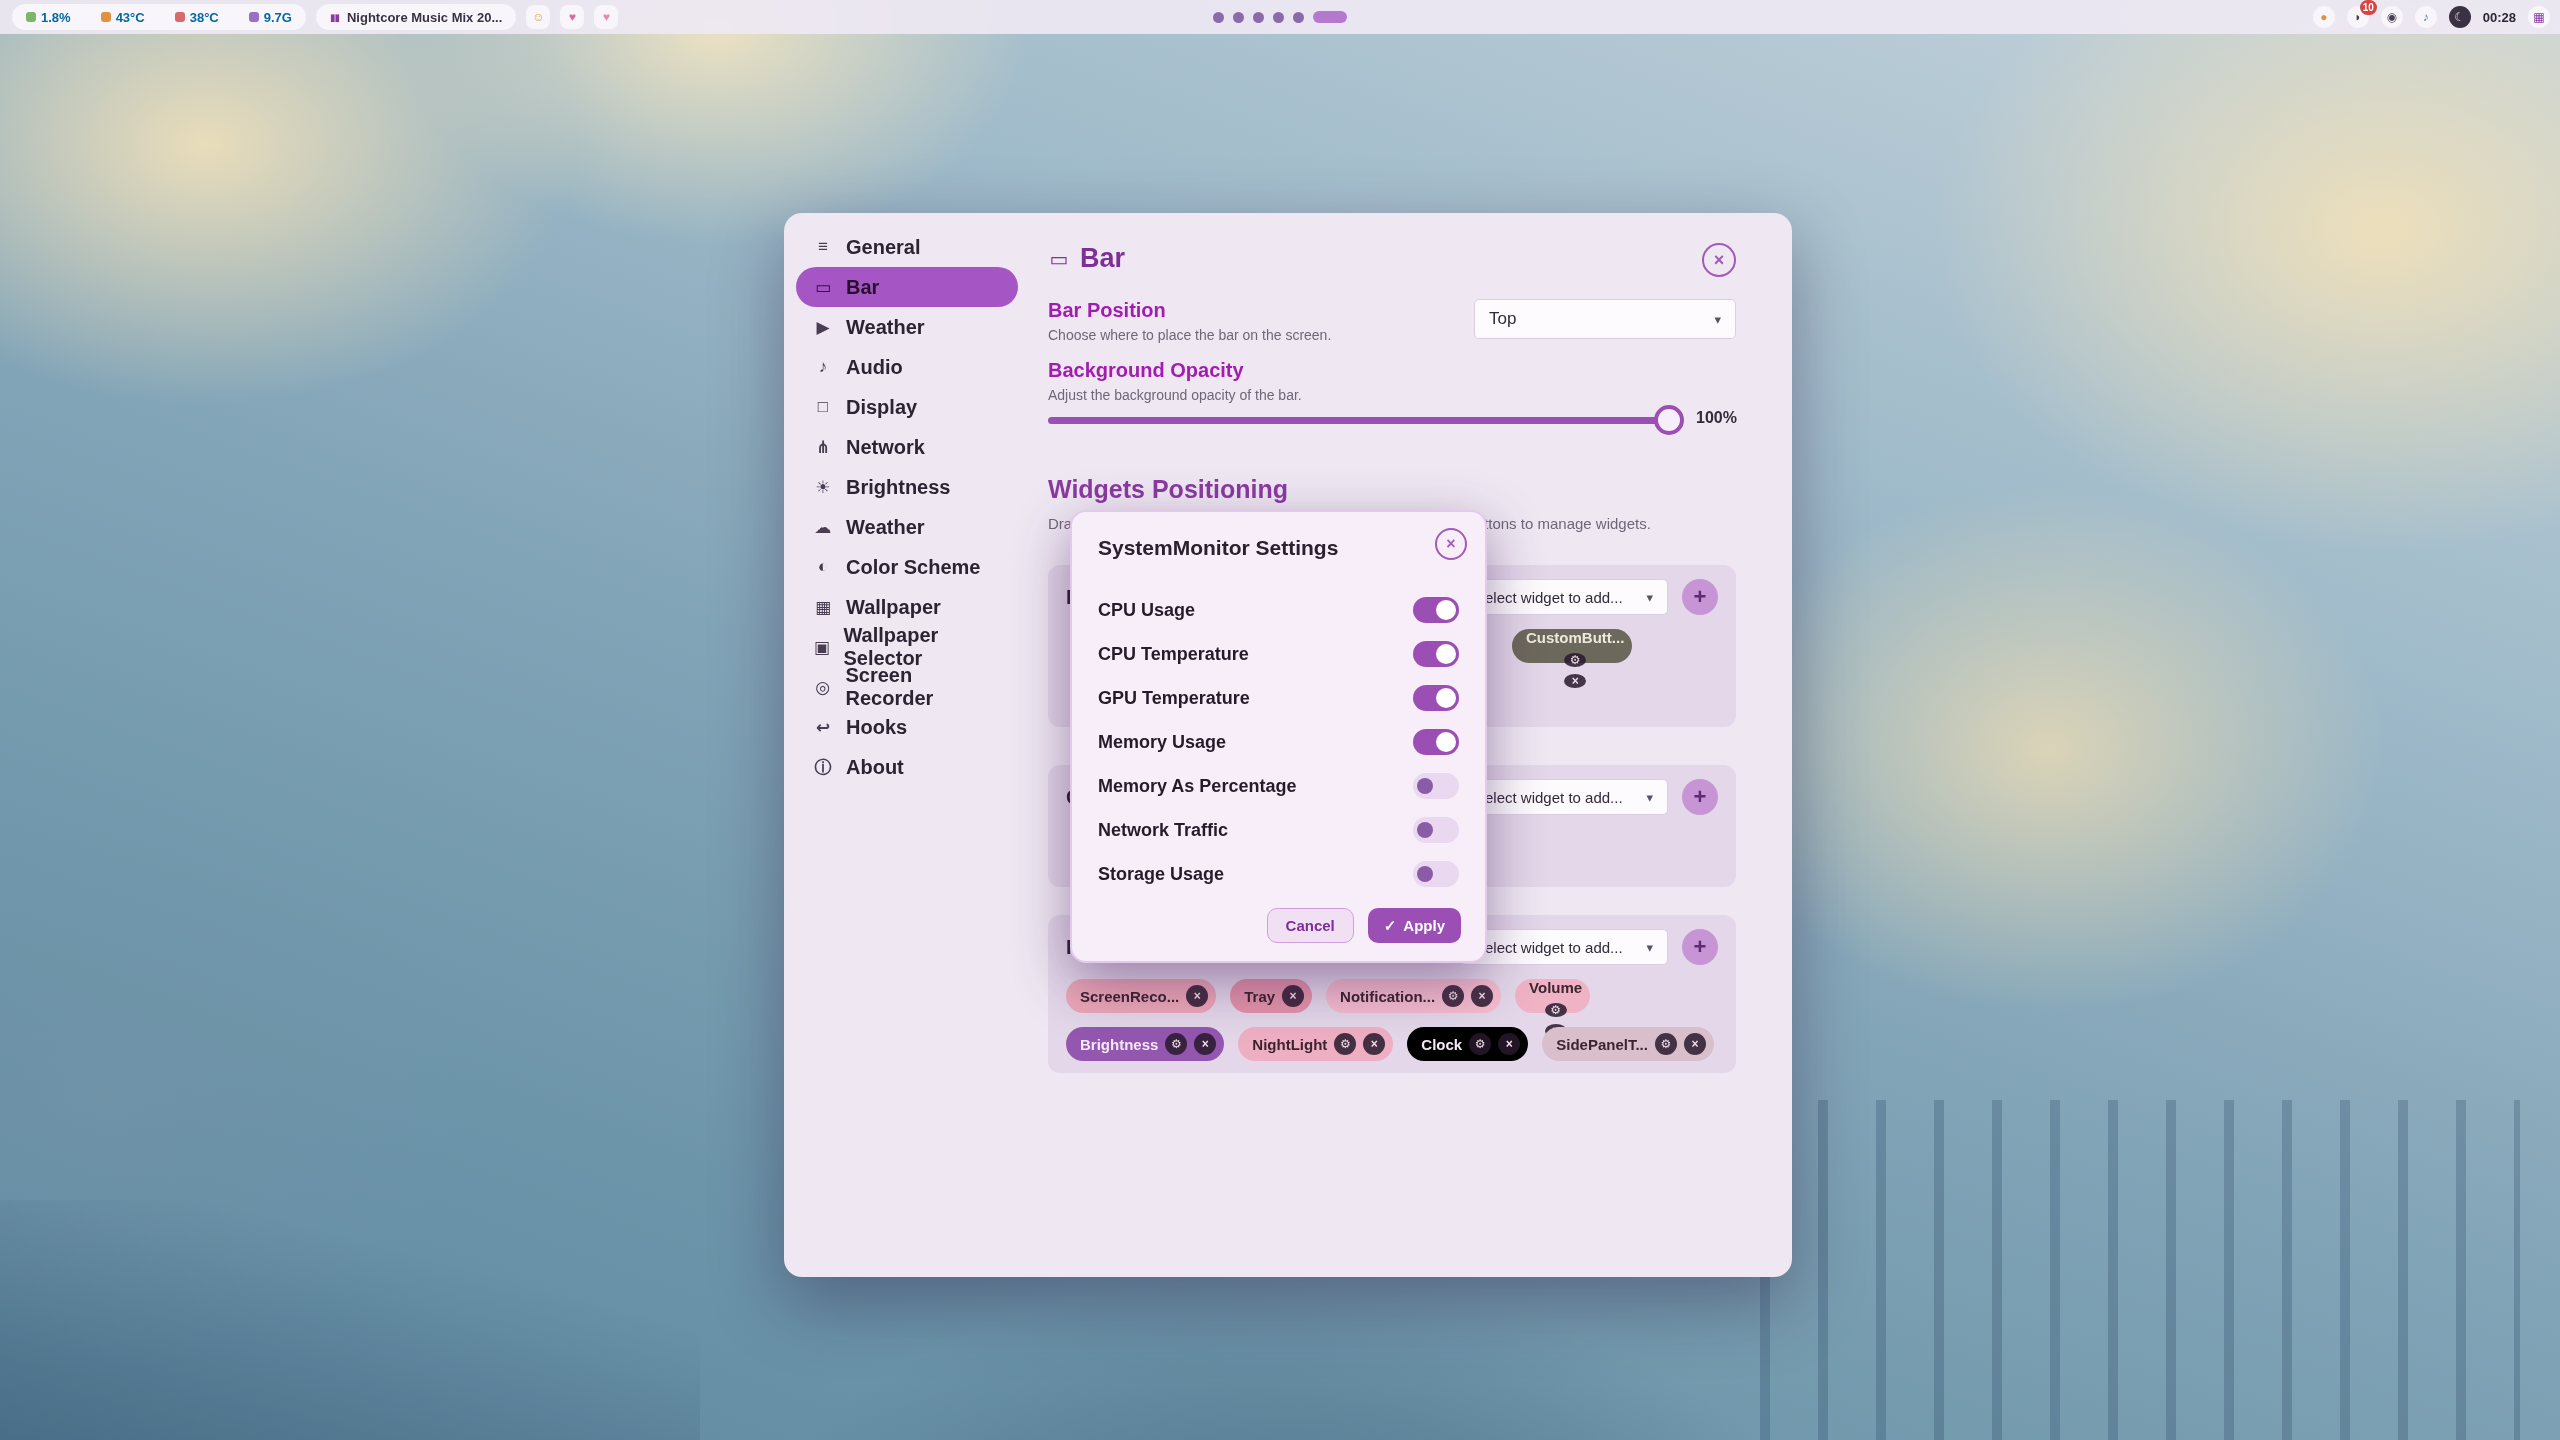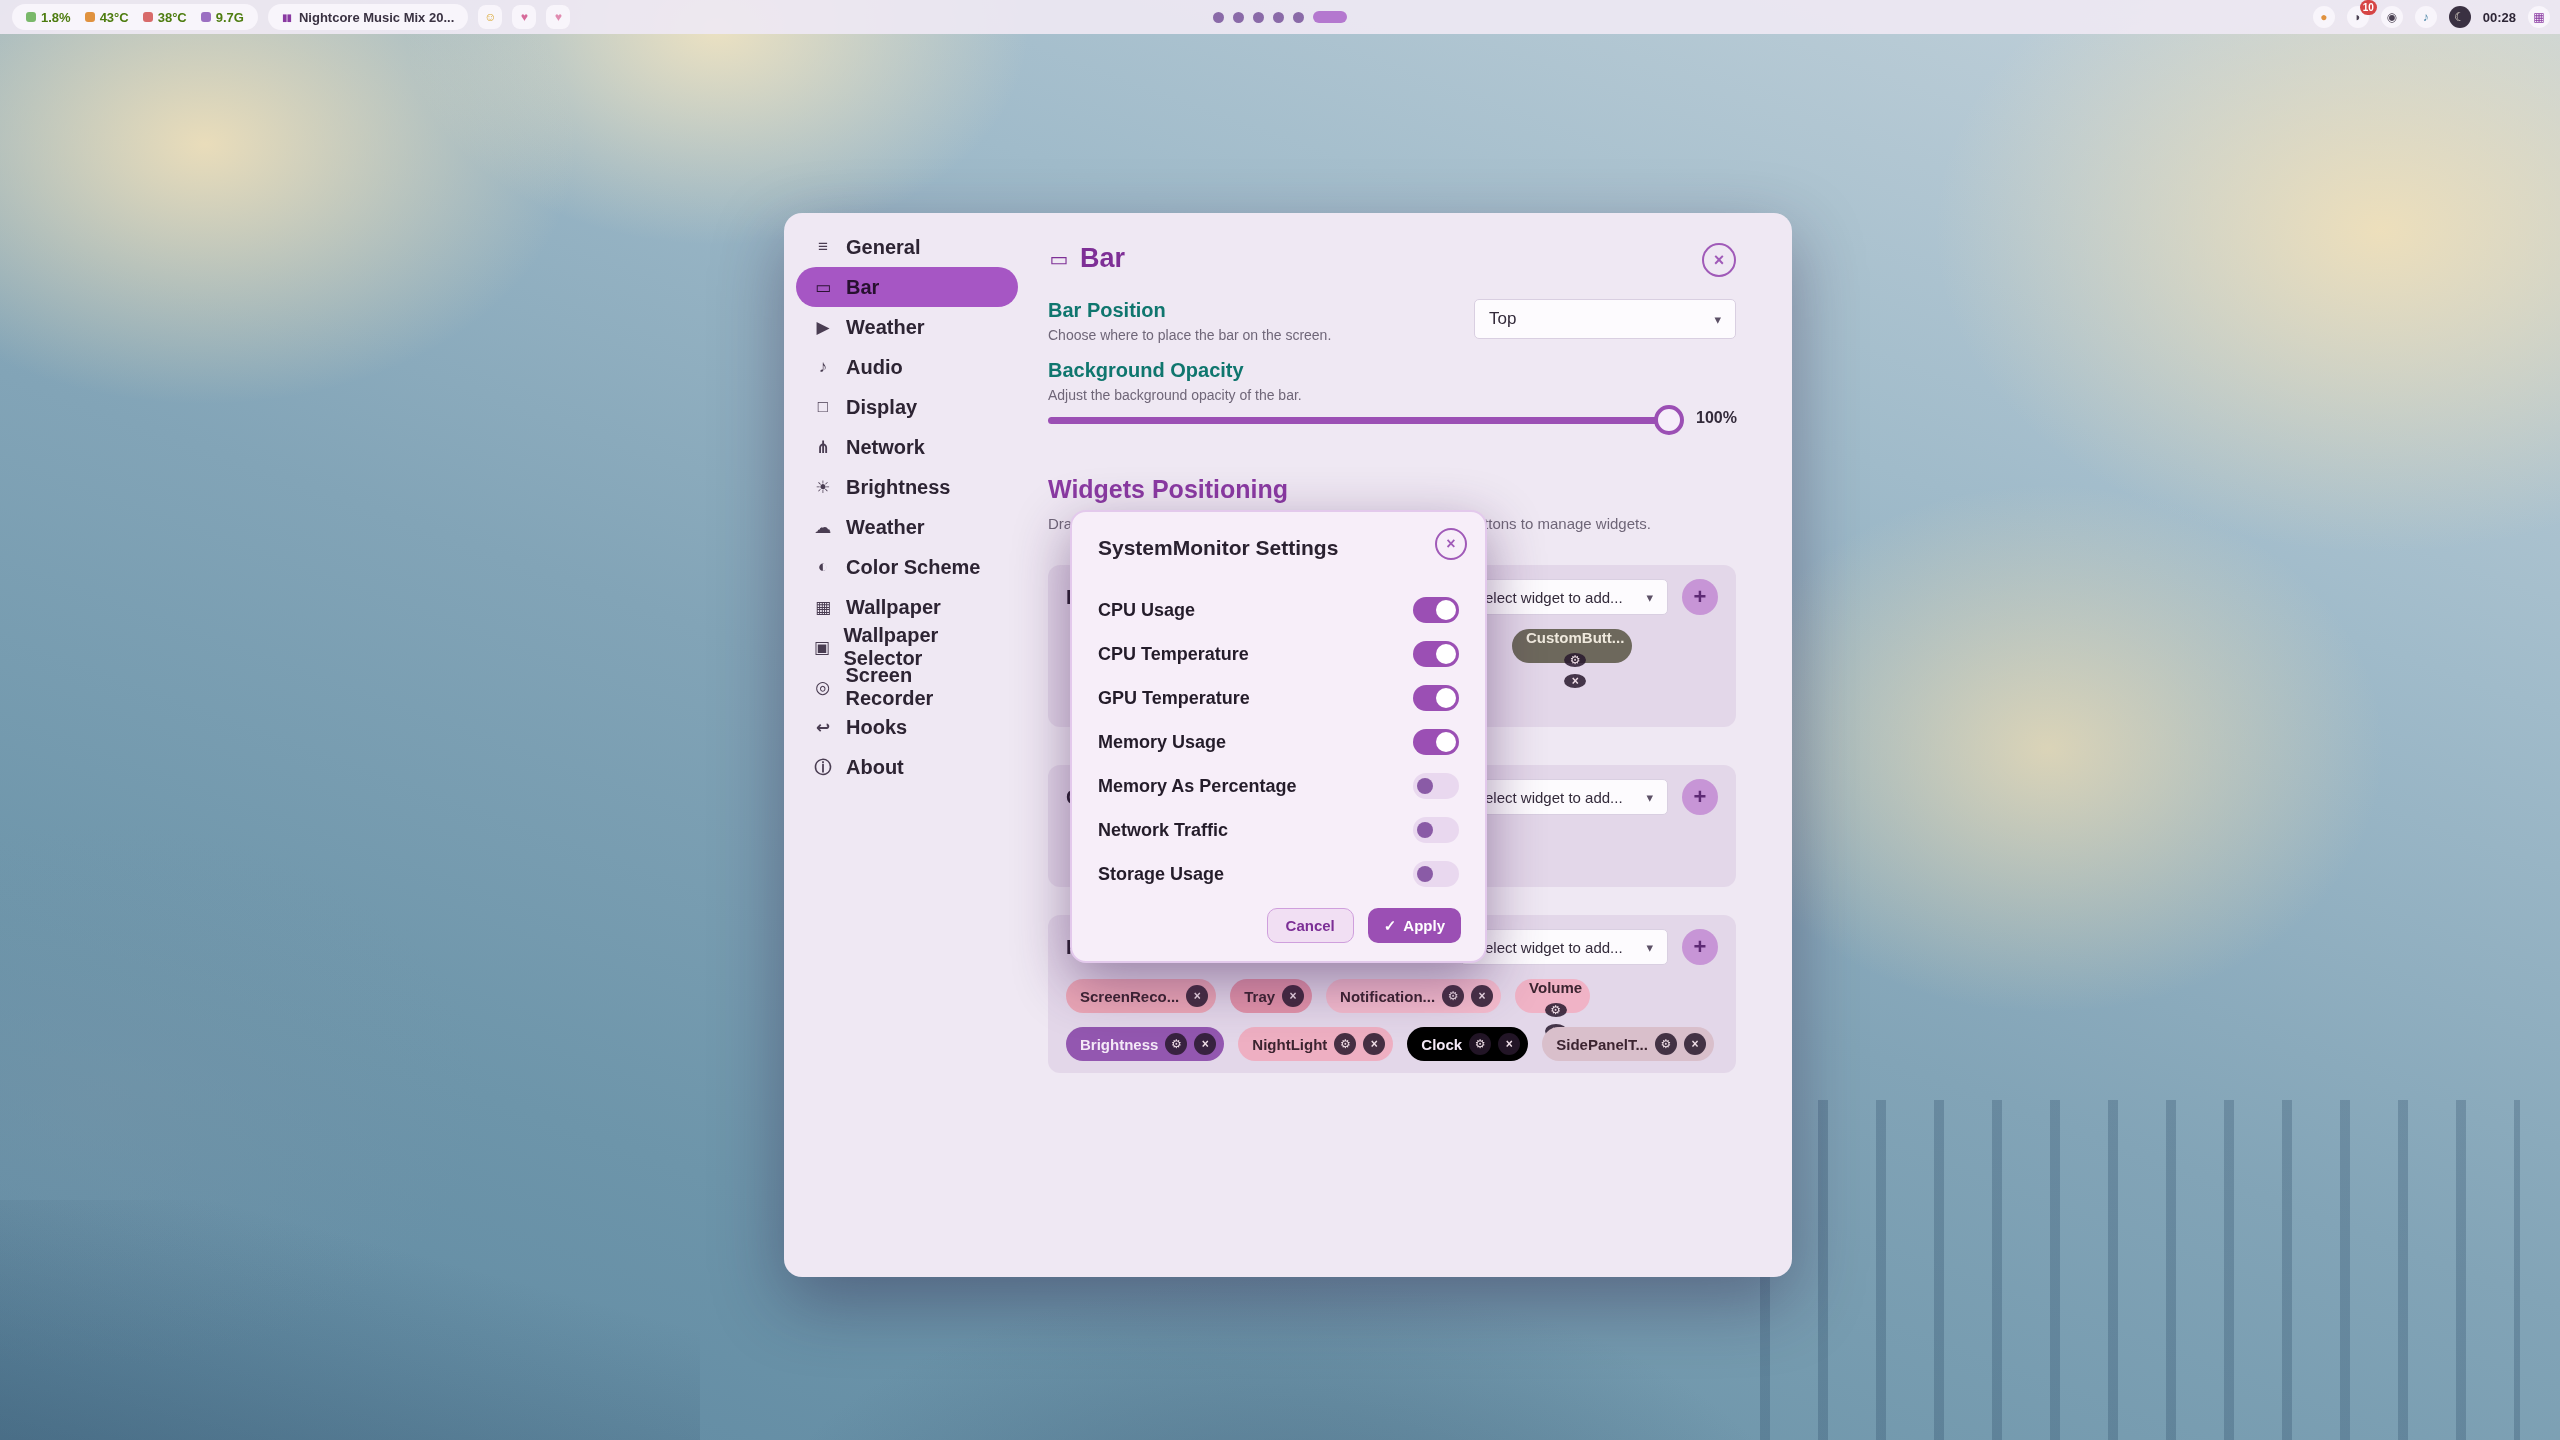--- a/index.html
+++ b/index.html
@@ -19,22 +19,22 @@
   }
   .railing { position:absolute; right:40px; bottom:0; width:760px; height:340px; opacity:.45;
     background:repeating-linear-gradient(90deg, rgba(28,58,88,.55) 0 10px, transparent 10px 58px); }
   .stairs { position:absolute; left:0; bottom:0; width:700px; height:240px; opacity:.5;
     background:linear-gradient(15deg, rgba(30,55,80,.65), transparent 70%); }
 
   
   .topbar { position:absolute; left:0; top:0; width:2560px; height:34px;
     background:rgba(238,232,243,.92); display:flex; align-items:center; z-index:40; }
   .tb-left { display:flex; align-items:center; gap:10px; margin-left:12px; }
-  .tb-pill { display:flex; align-items:center; gap:14px; background:rgba(250,246,252,.9);
-    border-radius:14px; padding:3px 14px; height:26px; font-size:13px; color:#4d7c0f; }
+  .tb-pill { display:flex; align-items:center; gap:30px; background:rgba(250,246,252,.9);
+    border-radius:14px; padding:3px 14px; height:26px; font-size:13px; color:#0369a1; }
   .tb-stat { display:flex; align-items:center; gap:5px; font-weight:600; }
   .tb-dot { width:10px; height:10px; border-radius:3px; display:inline-block; }
   .tb-media { display:flex; align-items:center; gap:8px; background:rgba(250,246,252,.9);
     border-radius:14px; padding:3px 14px; height:26px; font-size:13px; color:#3a3242; font-weight:600; }
   .tb-media .pause { color:#8a3aa2; font-size:10px; letter-spacing:-1px; }
   .tb-mini { width:24px; height:24px; border-radius:8px; display:flex; align-items:center;
     justify-content:center; font-size:12px; background:rgba(250,246,252,.9); }
   .tb-center { position:absolute; left:50%; top:0; height:34px; transform:translateX(-50%);
     display:flex; align-items:center; gap:9px; }
   .ws-dot { width:11px; height:11px; border-radius:50%; background:#8a6aa8; }
@@ -61,21 +61,21 @@
 
   
   .content { position:absolute; left:264px; top:0; width:688px; height:100%; }
   .page-head { position:absolute; left:0; top:30px; display:flex; align-items:center; gap:10px; }
   .page-title { font-size:27px; font-weight:700; color:#7e2f96; }
   .page-head .si-icon { color:#7e2f96; font-size:20px; }
   .win-close { position:absolute; left:654px; top:30px; width:34px; height:34px; border-radius:50%;
     border:2px solid #a05ab8; color:#a05ab8; display:flex; align-items:center; justify-content:center;
     font-size:18px; font-weight:700; cursor:pointer; }
 
-  .setting-label { font-size:20px; font-weight:700; color:#0f766e; }
+  .setting-label { font-size:20px; font-weight:700; color:#a21caf; }
   .setting-desc { font-size:14px; color:#6f6678; margin-top:5px; }
 
   .row-barpos { position:absolute; left:0; top:86px; width:100%; }
   .select { position:absolute; right:0; top:0; width:262px; height:40px; background:#fdfbfe;
     border:1px solid #d9cfe1; border-radius:5px; display:flex; align-items:center;
     padding:0 14px; font-size:17px; color:#332a3a; cursor:pointer; }
   .select .caret { margin-left:auto; color:#5c5066; font-size:13px; }
 
   .row-opacity { position:absolute; left:0; top:146px; width:100%; }
   .slider-row { position:absolute; left:0; top:190px; width:100%; height:34px; }

